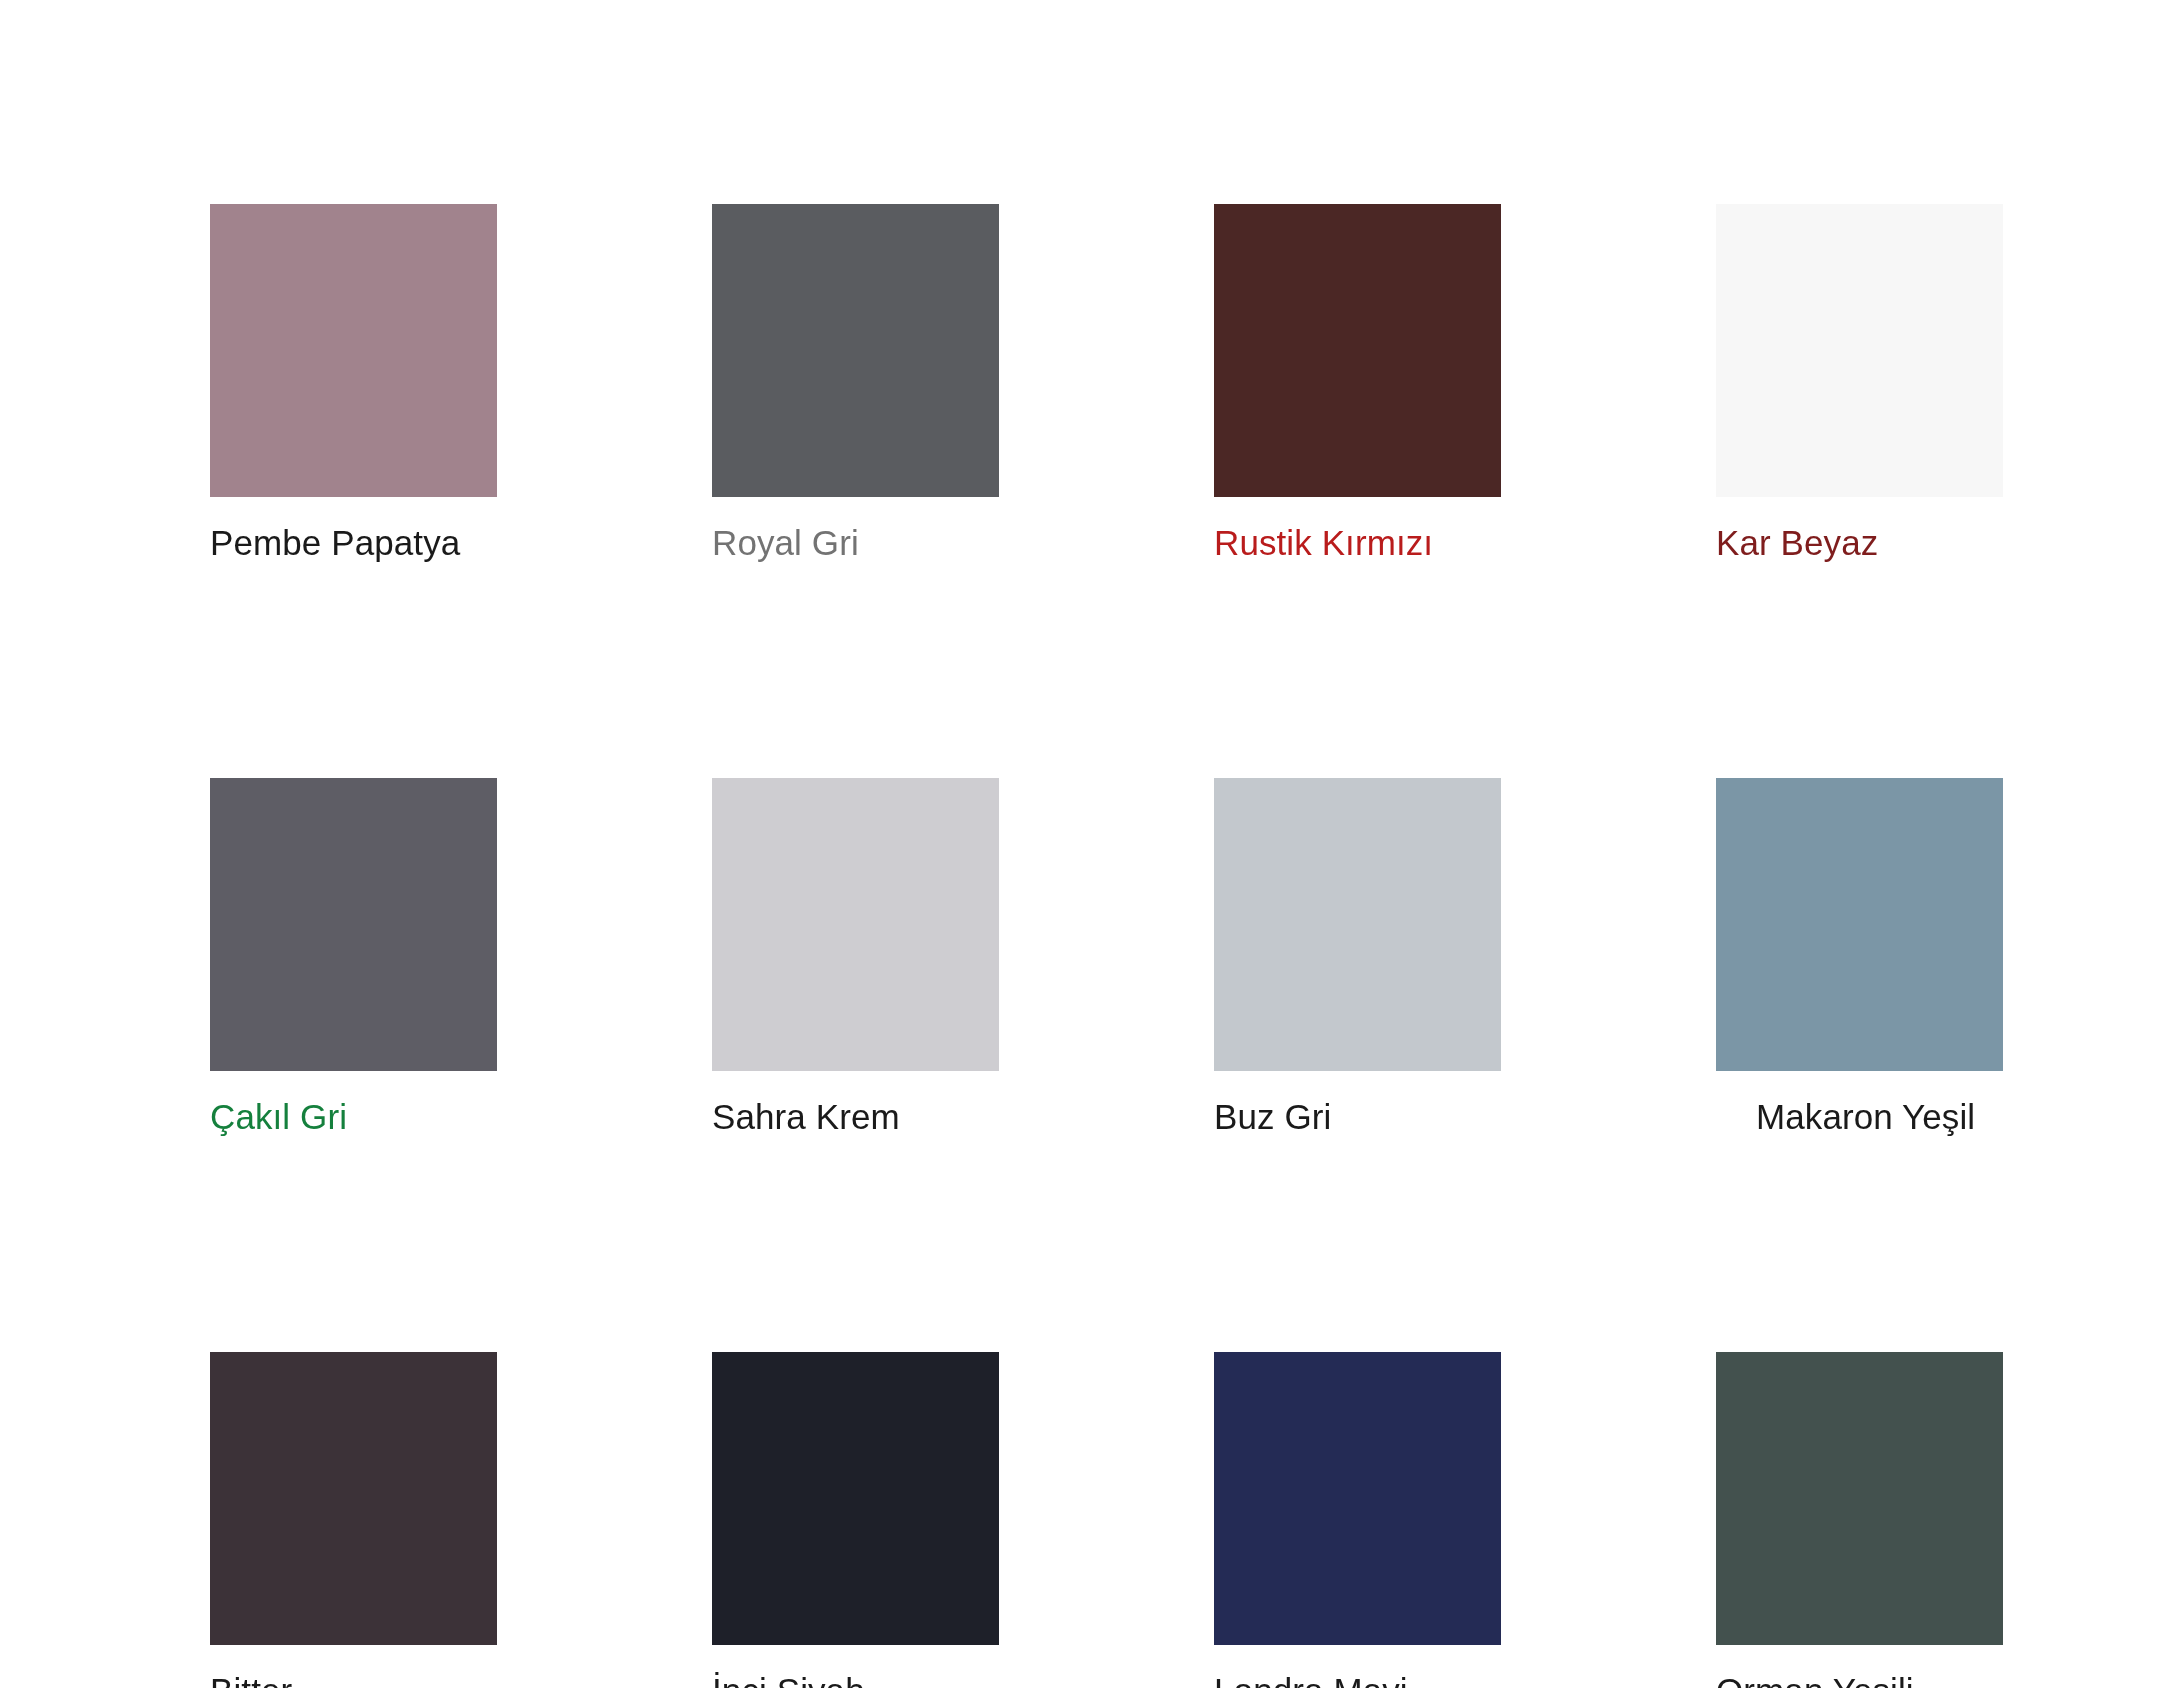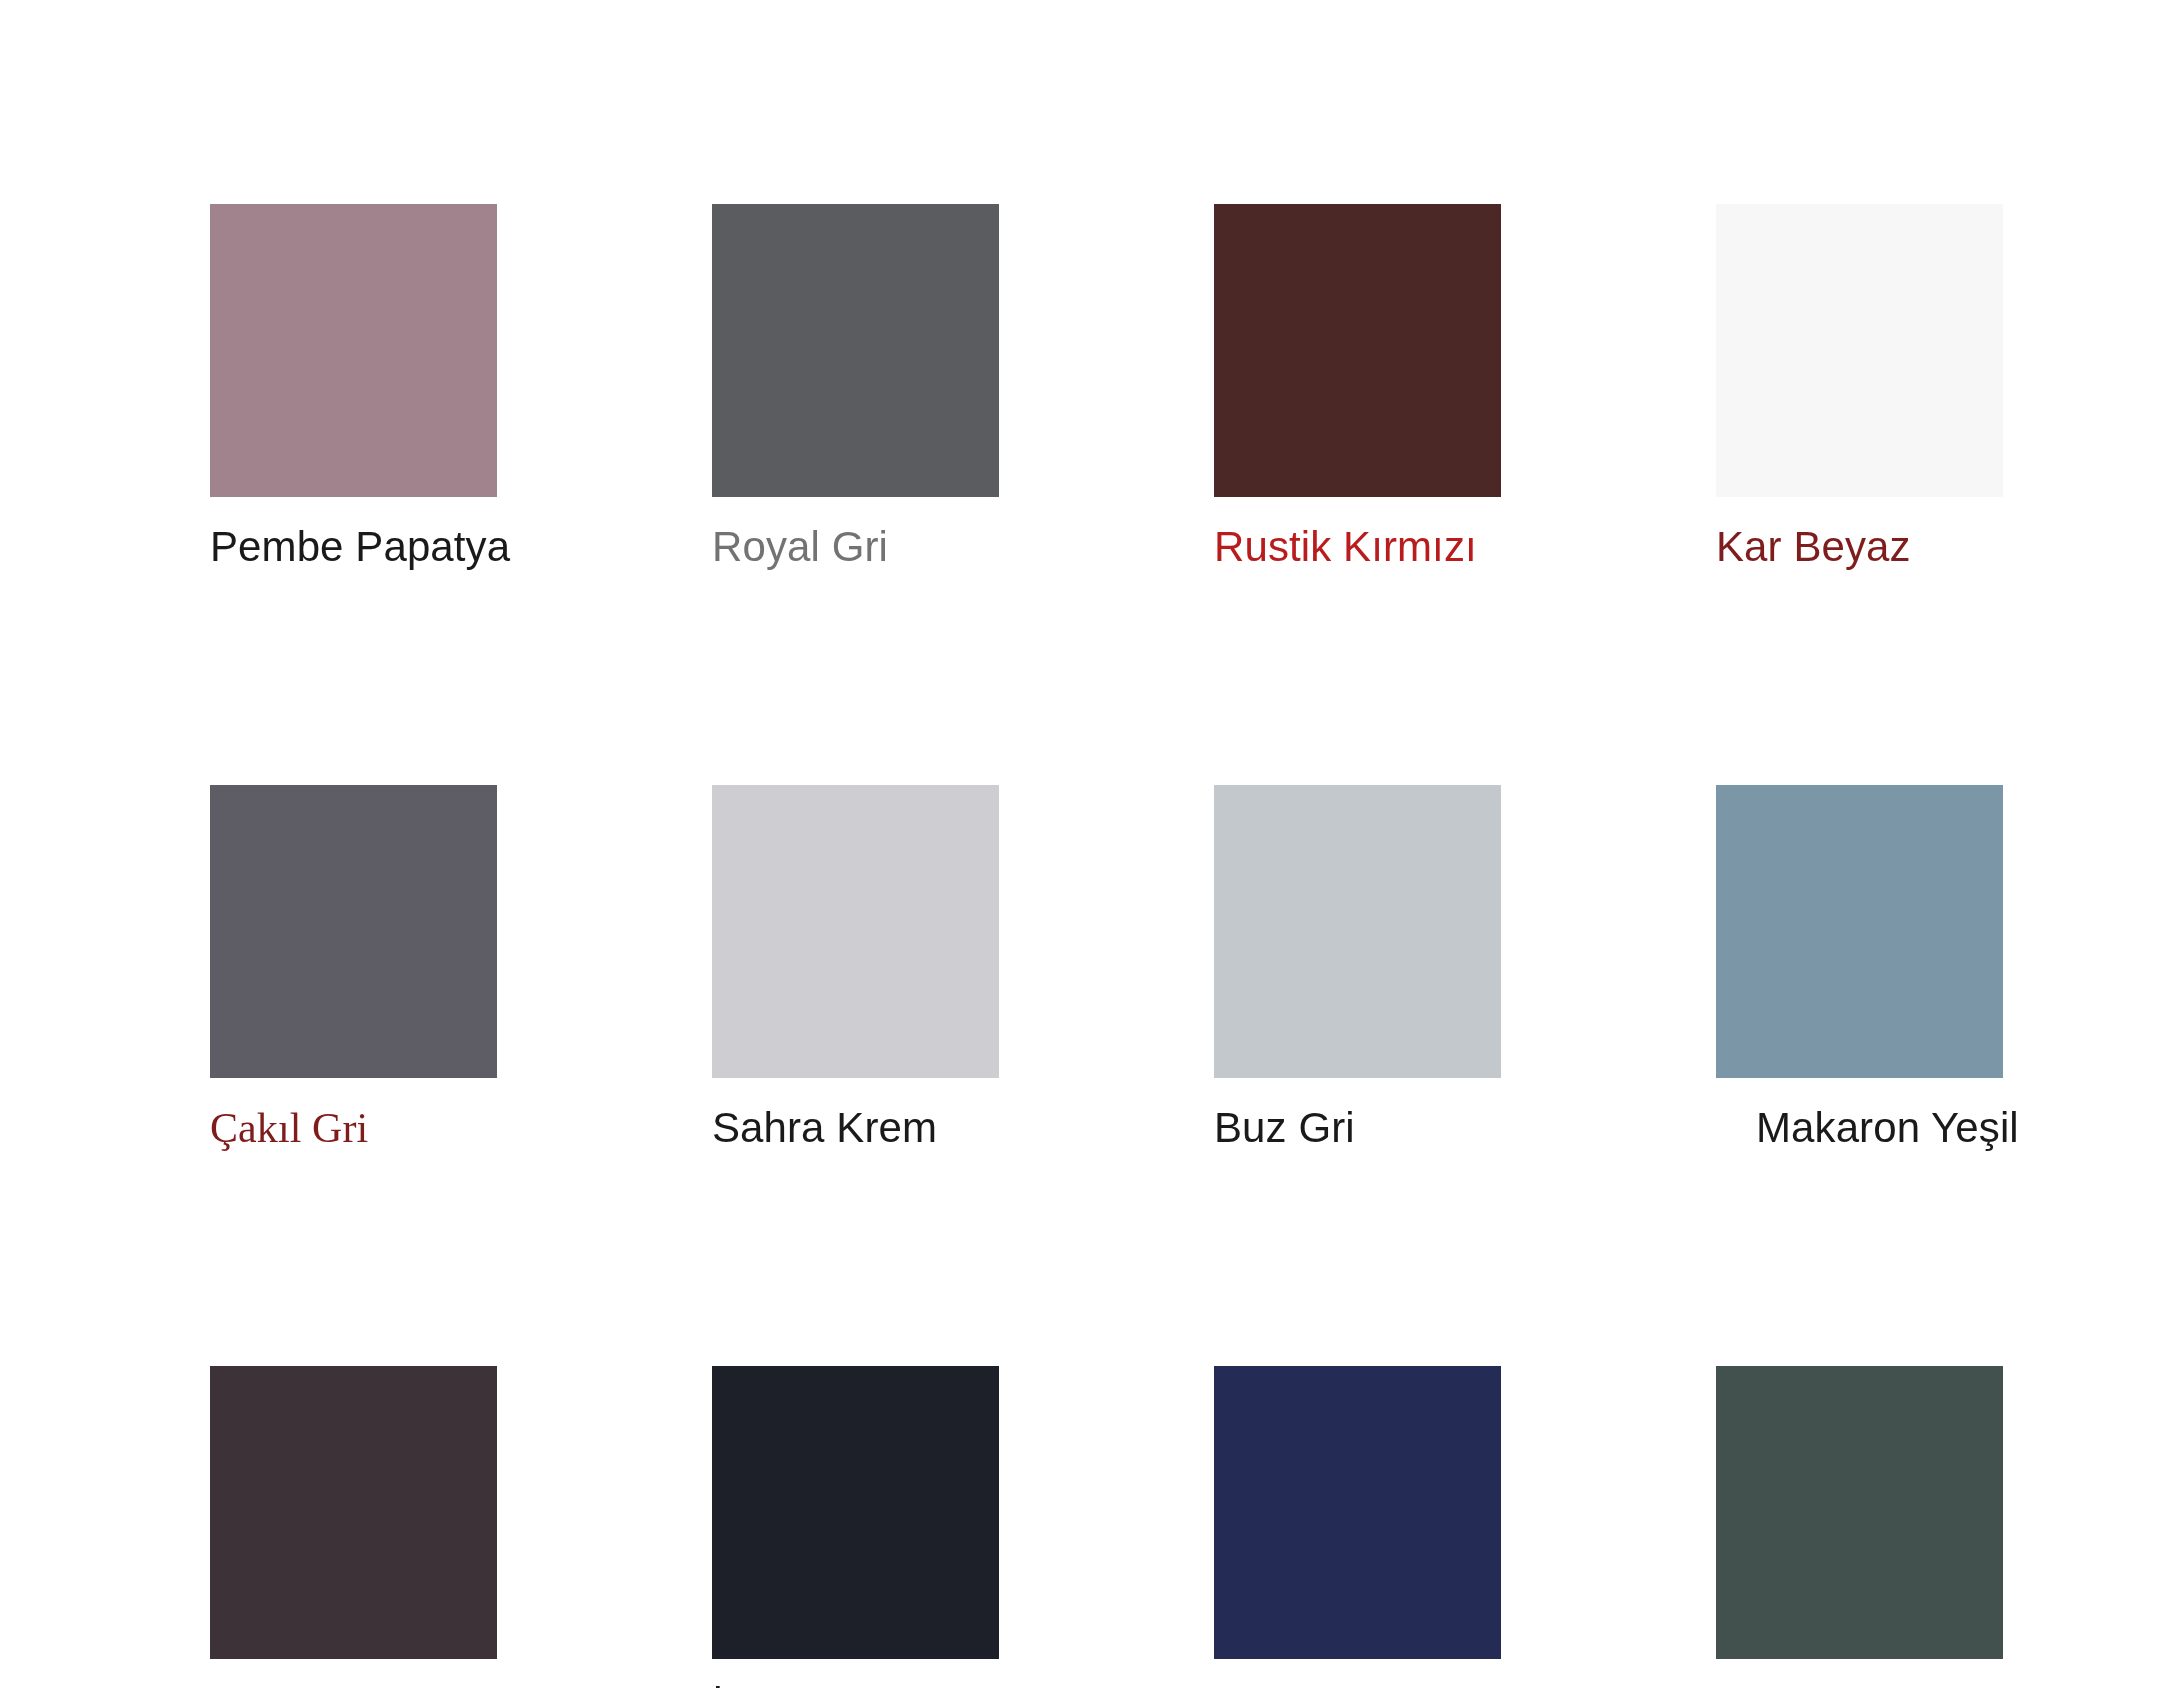--- a/index.html
+++ b/index.html
@@ -44,21 +44,21 @@
     background: #cccccc;
     border: 0;
     padding: 0;
     margin: 0;
   }
 
   .swatch-label {
     display: block;
     margin-top: 28px;
     font-family: "Liberation Sans", "DejaVu Sans", sans-serif;
-    font-size: 42px;
+    font-size: 35px;
     font-weight: 400;
     line-height: 1.05;
     letter-spacing: 0.1px;
     color: #1a1a1a;
     white-space: nowrap;
   }
 </style>
 </head>
 <body style="background: rgb(255, 255, 255);">
 
@@ -80,21 +80,21 @@
       <div class="swatch-label" style="color: #b91c1c;">Rustik Kırmızı</div>
     </div>
 
     <div class="swatch-card">
       <div class="swatch-chip" style="background: rgb(247, 247, 247);"></div>
       <div class="swatch-label" style="color: #7f1d1d;">Kar Beyaz</div>
     </div>
 
     <div class="swatch-card">
       <div class="swatch-chip" style="background: rgb(94, 93, 101);"></div>
-      <div class="swatch-label" style="color: #7f1d1d; font-family: Liberation Serif, serif;">Çakıl Gri</div>
+      <div class="swatch-label" style="color: #15803d;">Çakıl Gri</div>
     </div>
 
     <div class="swatch-card">
       <div class="swatch-chip" style="background: rgb(206, 205, 209);"></div>
       <div class="swatch-label" style="color: rgb(26, 26, 26);">Sahra Krem</div>
     </div>
 
     <div class="swatch-card">
       <div class="swatch-chip" style="background: rgb(195, 200, 205);"></div>
       <div class="swatch-label" style="color: rgb(26, 26, 26);">Buz Gri</div>

